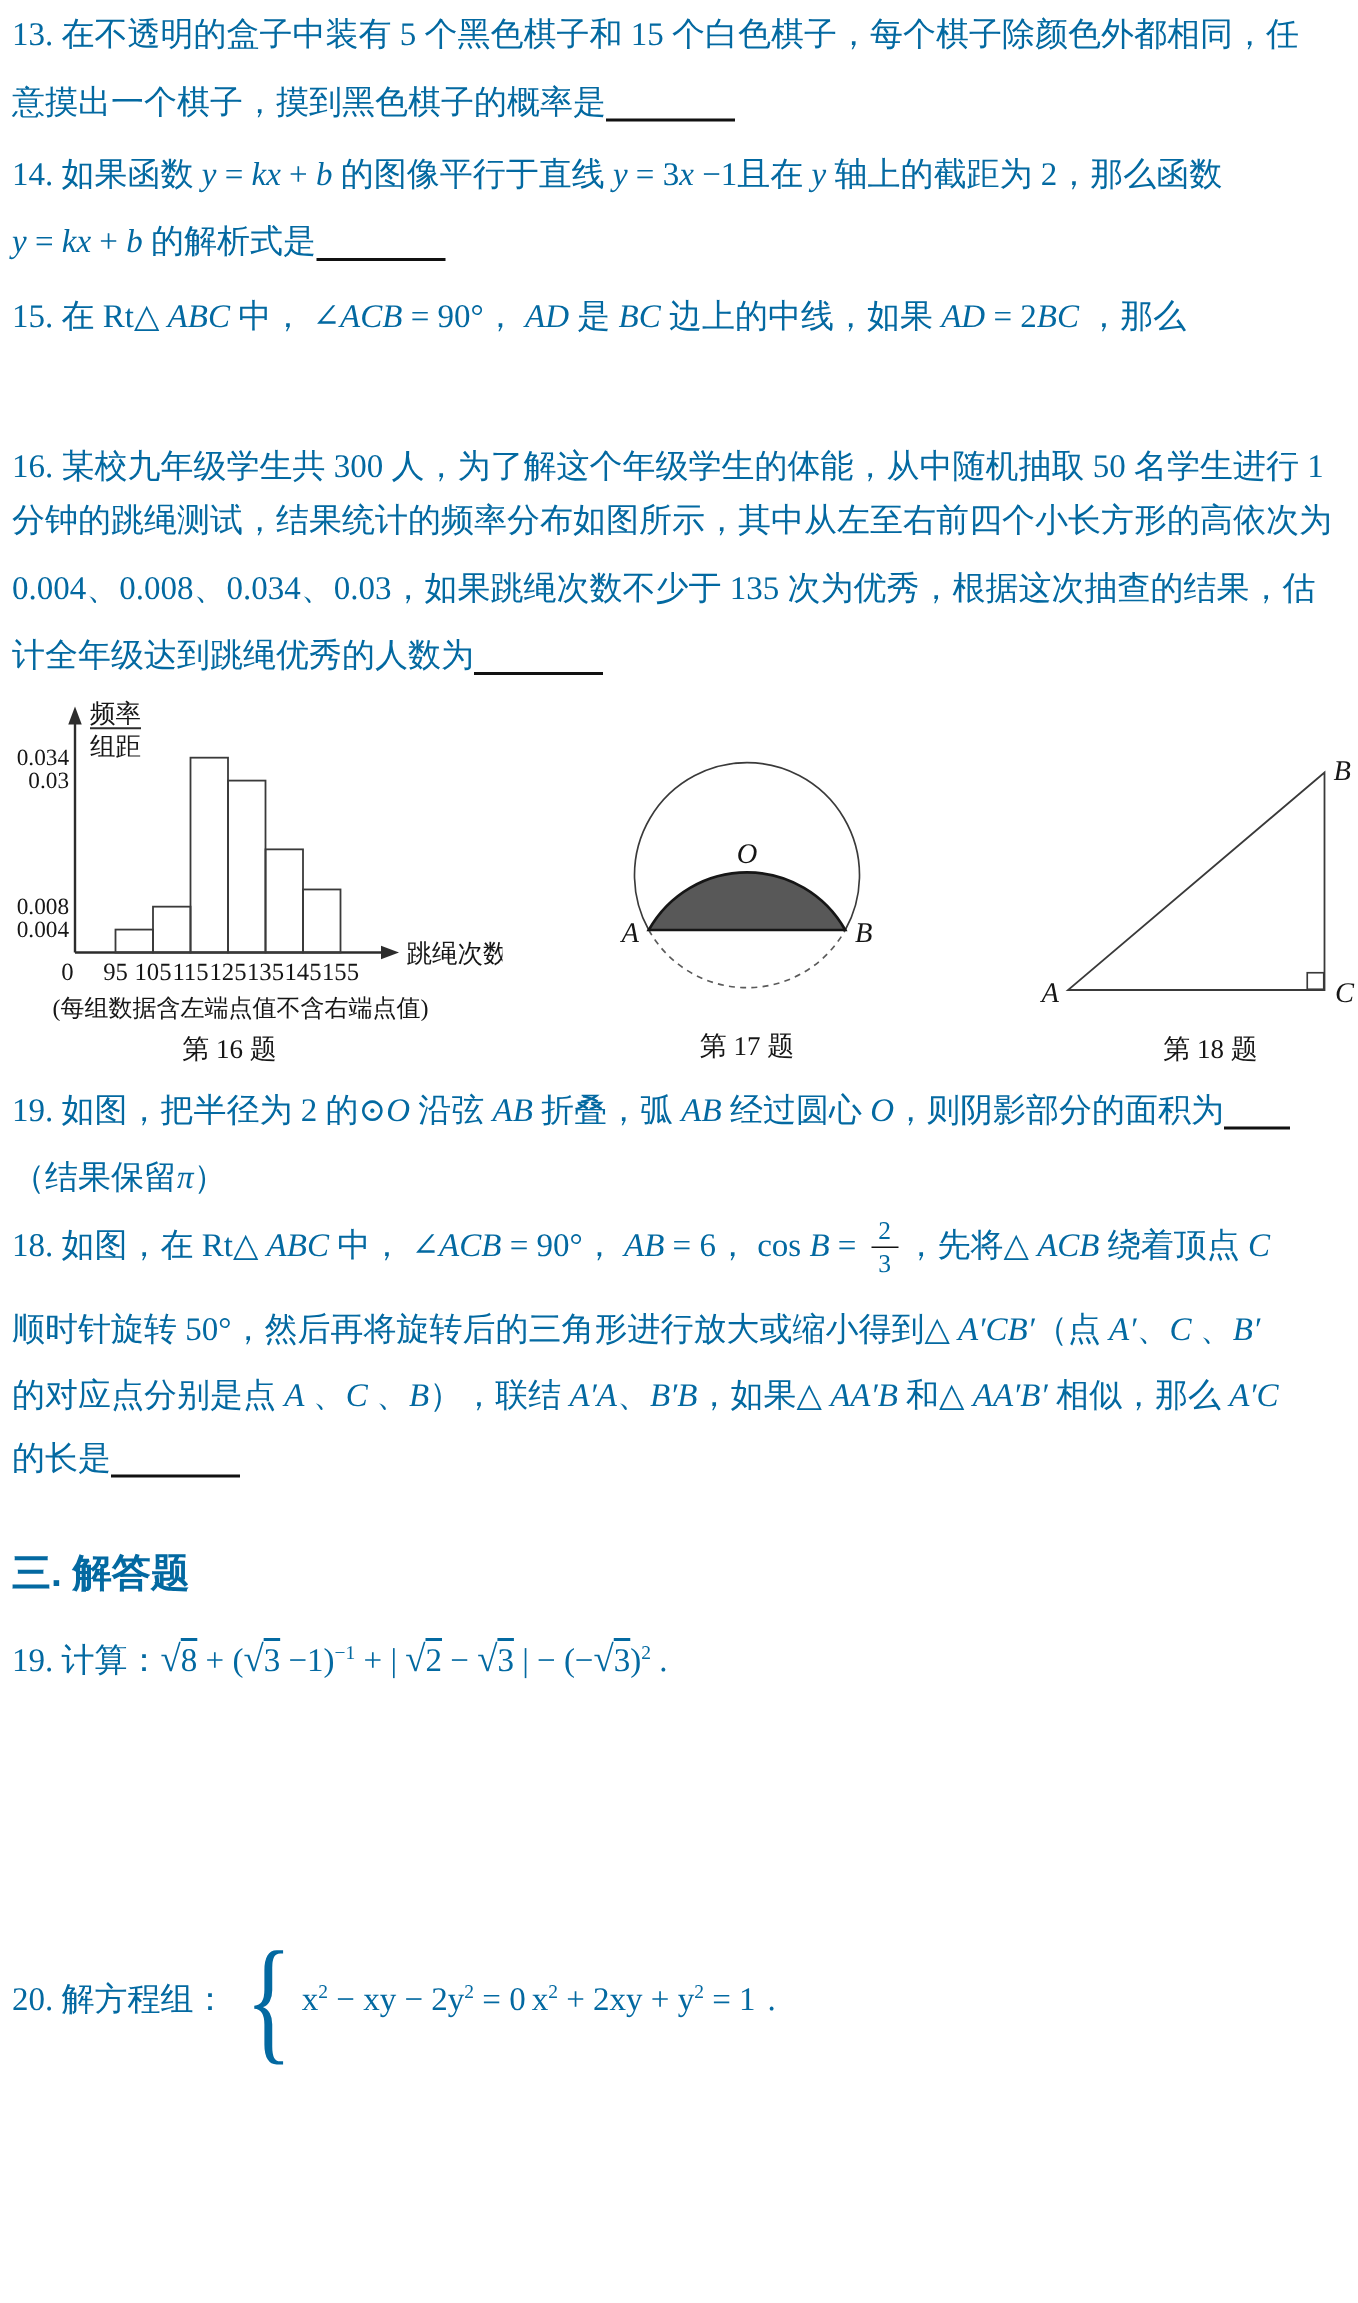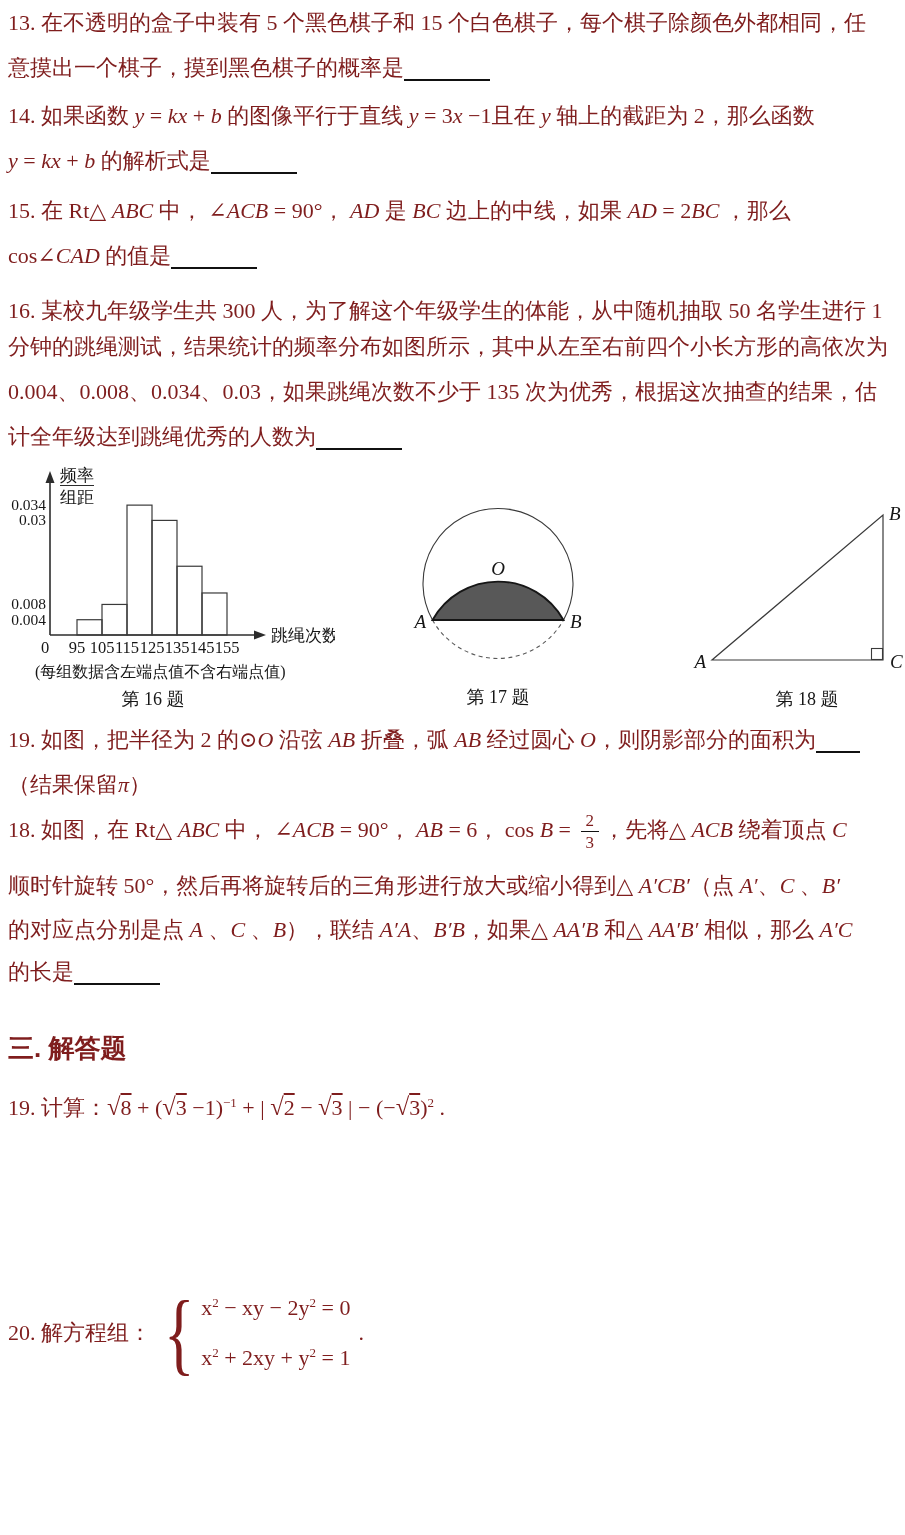--- a/index.html
+++ b/index.html
@@ -1,17 +1,17 @@
 <!DOCTYPE html>
 <html><head>
 <meta charset="utf-8">
 <style>
   html,body{margin:0;padding:0;background:#fff;}
   .page{position:relative;width:905px;height:1535px;background:#ffffff;overflow:hidden;
-        font-family:"Liberation Serif","DejaVu Serif",serif;color:#7f1d1d;}
+        font-family:"Liberation Serif","DejaVu Serif",serif;color:#0369a1;}
   .line{position:absolute;left:8px;white-space:nowrap;font-size:22px;height:45px;line-height:45px;}
   .line span{font-style:normal;}
   .line .i{font-style:italic;}
   .line .b{font-weight:700;font-family:"Liberation Sans","DejaVu Sans",sans-serif;font-size:26px;}
   sup{font-size:13px;line-height:0;vertical-align:8px;}
   .blank{display:inline-block;width:86px;height:0;border-bottom:2.4px solid #111;vertical-align:-6px;}
   .frac{display:inline-block;vertical-align:middle;text-align:center;font-size:17px;line-height:1.15;margin:0 4px;}
   .frac .fn{display:block;border-bottom:1.4px solid #111;padding:0 5px 1px;}
   .frac .fd{display:block;padding:1px 5px 0;}
   .sqrt{white-space:nowrap;}
@@ -21,37 +21,36 @@
   svg text{font-family:"Liberation Serif","DejaVu Serif",serif;fill:#161616;}
   svg .tick{font-size:15.5px;}
   svg .xtick{font-size:16.5px;}
   svg .axlab{font-size:17px;}
   svg .note{font-size:16px;}
   svg .fcap{font-size:18px;}
   svg .flab{font-size:19px;font-style:italic;}
   .q20{position:absolute;left:8px;top:1283px;display:flex;align-items:center;font-size:22px;}
   .q20 .lbl{line-height:100px;}
   .q20 .brace{font-size:92px;font-weight:300;transform:scaleX(0.7);line-height:95px;margin:0 0 0 6px;}
-  .q20 .eqs{display:flex;flex-direction:column;gap:4px;}
+  .q20 .eqs{display:flex;flex-direction:row;gap:4px;}
   .q20 .eq{height:46px;line-height:46px;white-space:nowrap;}
   .q20 .dot{margin-left:8px;}
 </style>
 </head>
 <body>
 
 <div class="page">
 
   <div class="line" style="top:0px"><span class="c">13. 在不透明的盒子中装有 5 个黑色棋子和 15 个白色棋子，每个棋子除颜色外都相同，任</span></div>
   <div class="line" style="top:45px"><span class="c">意摸出一个棋子，摸到黑色棋子的概率是</span><span class="blank"></span></div>
 
   <div class="line" style="top:93px"><span class="c">14. 如果函数 </span><span class="i">y</span><span class="c"> = </span><span class="i">kx</span><span class="c"> + </span><span class="i">b</span><span class="c"> 的图像平行于直线 </span><span class="i">y</span><span class="c"> = 3</span><span class="i">x</span><span class="c"> −1且在 </span><span class="i">y</span><span class="c"> 轴上的截距为 2，那么函数</span></div>
   <div class="line" style="top:138px"><span class="i">y</span><span class="c"> = </span><span class="i">kx</span><span class="c"> + </span><span class="i">b</span><span class="c"> 的解析式是</span><span class="blank"></span></div>
 
   <div class="line" style="top:188px"><span class="c">15. 在 Rt△ </span><span class="i">ABC</span><span class="c"> 中， ∠</span><span class="i">ACB</span><span class="c"> = 90°， </span><span class="i">AD</span><span class="c"> 是 </span><span class="i">BC</span><span class="c"> 边上的中线，如果 </span><span class="i">AD</span><span class="c"> = 2</span><span class="i">BC</span><span class="c"> ，那么</span></div>
-  <div class="line" style="top:233px"><span class="c">cos∠</span><span class="i">CAD</span><span class="c"> 的值是</span><span class="blank"></span></div>
 
   <div class="line" style="top:288px"><span class="c">16. 某校九年级学生共 300 人，为了解这个年级学生的体能，从中随机抽取 50 名学生进行 1</span></div>
   <div class="line" style="top:324px"><span class="c">分钟的跳绳测试，结果统计的频率分布如图所示，其中从左至右前四个小长方形的高依次为</span></div>
   <div class="line" style="top:369px"><span class="c">0.004、0.008、0.034、0.03，如果跳绳次数不少于 135 次为优秀，根据这次抽查的结果，估</span></div>
   <div class="line" style="top:414px"><span class="c">计全年级达到跳绳优秀的人数为</span><span class="blank"></span></div>
 
   <div class="fig" style="left:5px;top:455px">
     <svg width="330" height="260">
       <line x1="45" y1="25" x2="45" y2="180" stroke="#2c2c2c" stroke-width="1.6"></line>
       <polygon points="45,16 40.5,28 49.5,28" fill="#2c2c2c"></polygon>

